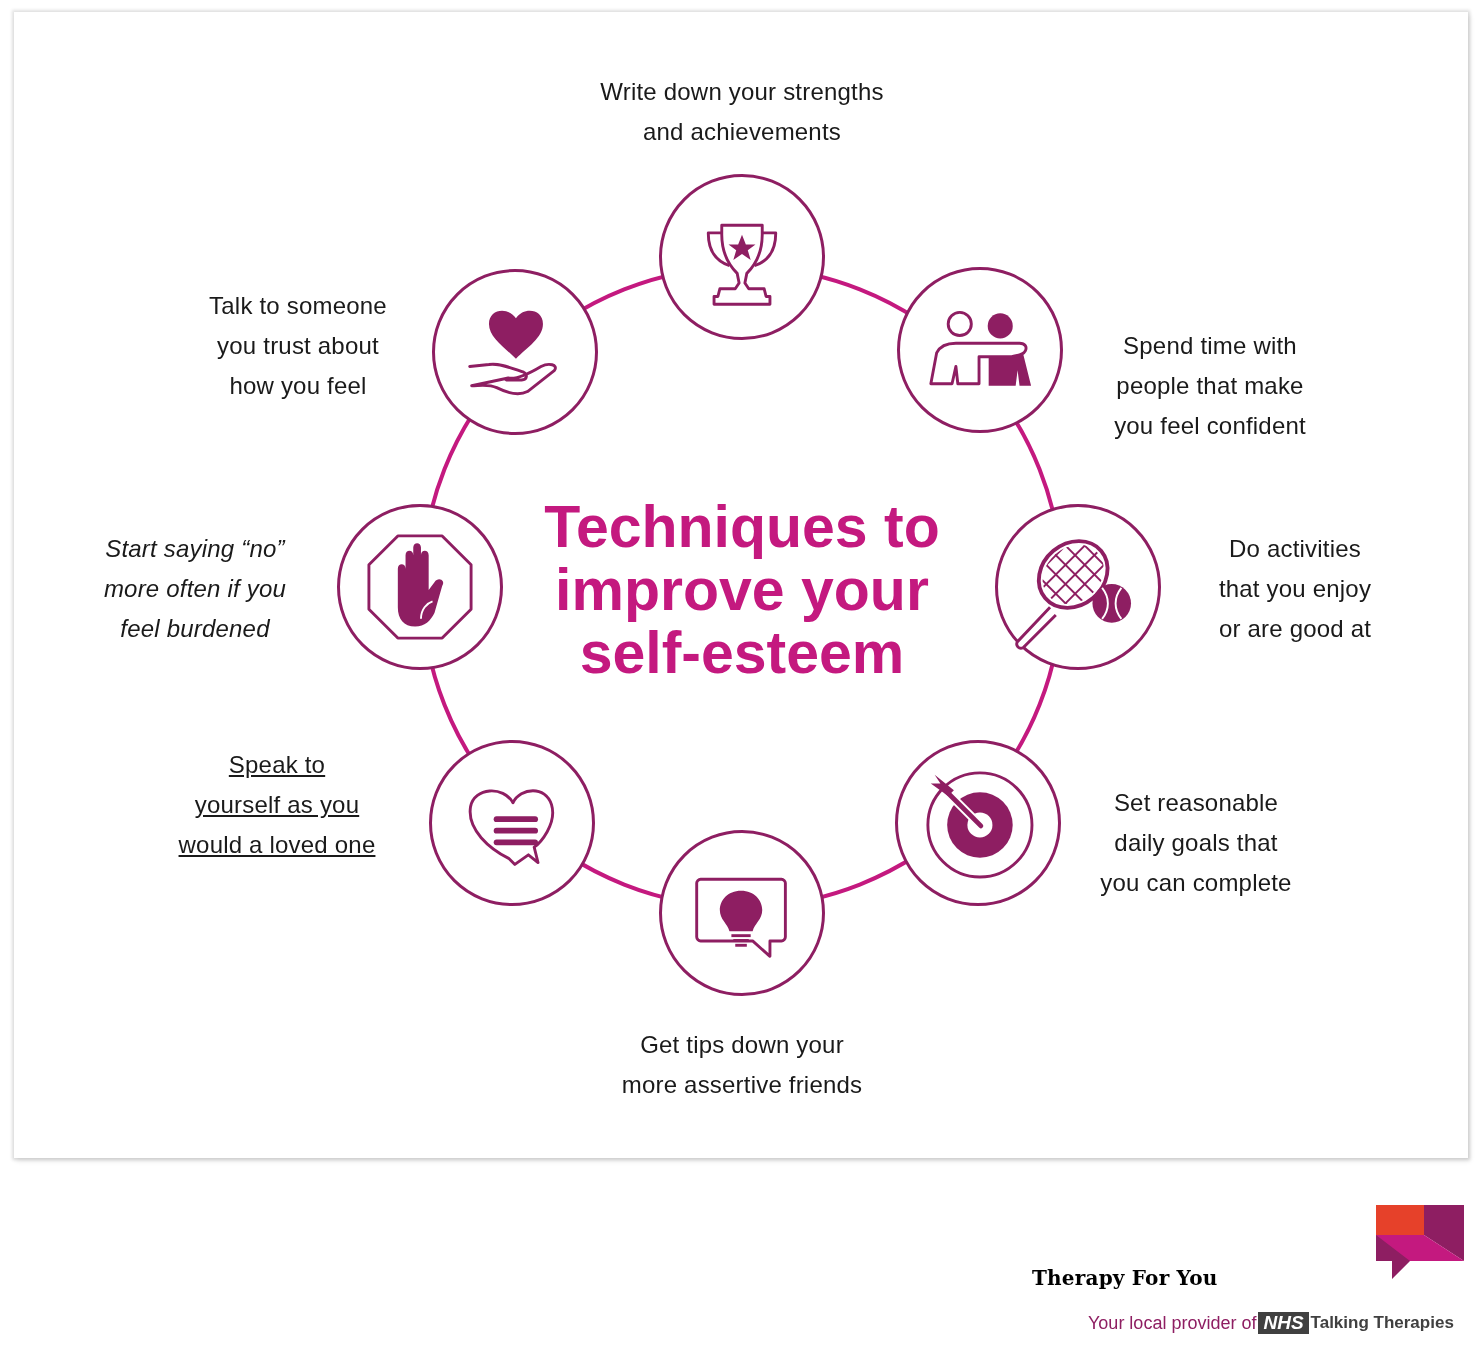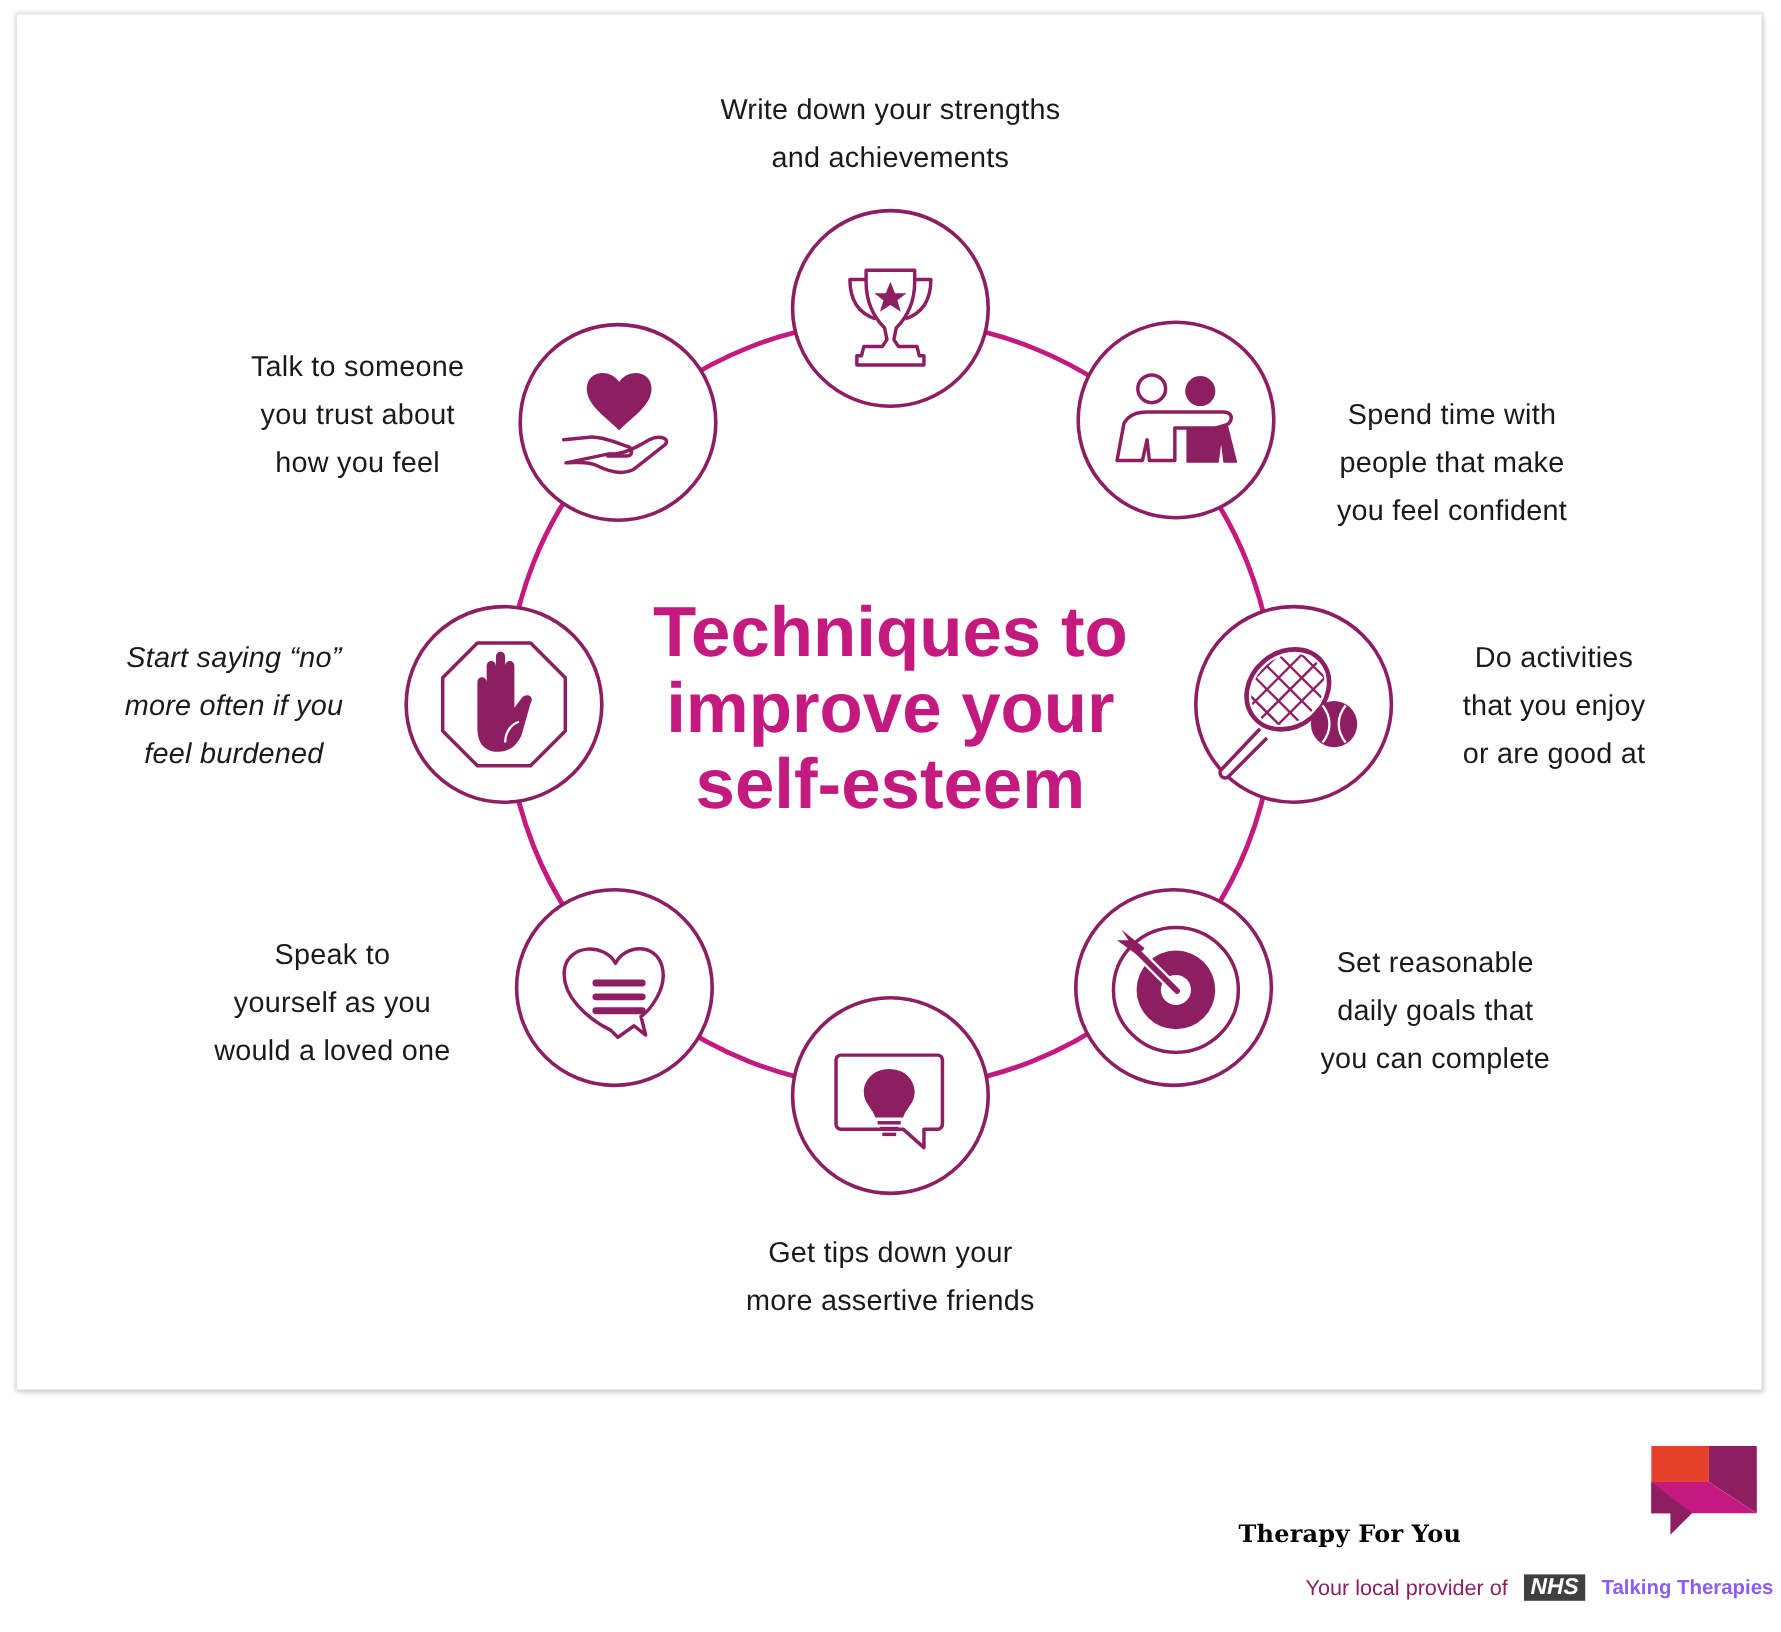--- a/index.html
+++ b/index.html
@@ -5,23 +5,23 @@
   html, body { margin:0; padding:0; background:#ffffff; }
   body { width:1484px; height:1360px; position:relative; overflow:hidden; font-family:"Liberation Sans", sans-serif; }
   .card { position:absolute; left:14px; top:12px; width:1454px; height:1146px; background:#ffffff;
           box-shadow: 0 0 3px 2px rgba(0,0,0,0.12), 2px 3px 5px rgba(0,0,0,0.10); }
   .ring-svg { position:absolute; left:0; top:0; width:1484px; height:1360px; }
   .label { position:absolute; text-align:center; color:#1a1a1a; font-size:24px; line-height:40px; white-space:pre-line; font-family:"Liberation Sans", sans-serif; letter-spacing:0.2px; }
   .title { position:absolute; left:542px; top:496px; width:400px; text-align:center; color:#c4197f; font-weight:bold; font-size:59px; line-height:63px; white-space:pre-line; }
   .node { position:absolute; width:166px; height:166px; border-radius:50%; background:#fff; border:3px solid #8e1e62; box-sizing:border-box; }
   .node svg { position:absolute; left:0; top:0; width:100%; height:100%; }
   .logo-name { position:absolute; left:1032px; top:1266px; font-family:"DejaVu Serif", serif; font-weight:bold; font-size:20px; color:#000; letter-spacing:0.2px; }
-  .logo-tag { position:absolute; left:1088px; top:1312px; font-size:18px; color:#8e1e62; display:flex; align-items:center; gap:14px; }
+  .logo-tag { position:absolute; left:1088px; top:1312px; font-size:18px; color:#8e1e62; display:flex; align-items:center; gap:2px; }
   .nhs { background:#404040; color:#fff; font-weight:bold; font-style:italic; font-size:19px; padding:0 5px; line-height:22px; }
-  .talk { color:#8b5cf6; font-weight:bold; font-size:17px; }
+  .talk { color:#404040; font-weight:bold; font-size:17px; }
 </style>
 </head>
 <body>
 
 <div class="card"></div>
 
 <svg class="ring-svg" viewBox="0 0 1484 1360">
   <circle cx="742" cy="587" r="320" fill="none" stroke="#c4197f" stroke-width="4"></circle>
 </svg>
 
@@ -129,21 +129,21 @@
 people that make
 you feel confident</div>
 <div class="label" style="left:1170px;top:529px;width:250px;">Do activities
 that you enjoy
 or are good at</div>
 <div class="label" style="left:1060px;top:783px;width:272px;">Set reasonable
 daily goals that
 you can complete</div>
 <div class="label" style="left:560px;top:1025px;width:364px;">Get tips down your
 more assertive friends</div>
-<div class="label" style="left:140px;top:776px;width:274px;">Speak to
+<div class="label" style="left:140px;top:745px;width:274px;text-decoration:underline;">Speak to
 yourself as you
 would a loved one</div>
 <div class="label" style="left:62px;top:529px;width:266px;font-style:italic;">Start saying “no”
 more often if you
 feel burdened</div>
 <div class="label" style="left:166px;top:286px;width:264px;">Talk to someone
 you trust about
 how you feel</div>
 
 <svg style="position:absolute;left:1376px;top:1205px;" width="90" height="80" viewBox="0 0 90 80">

